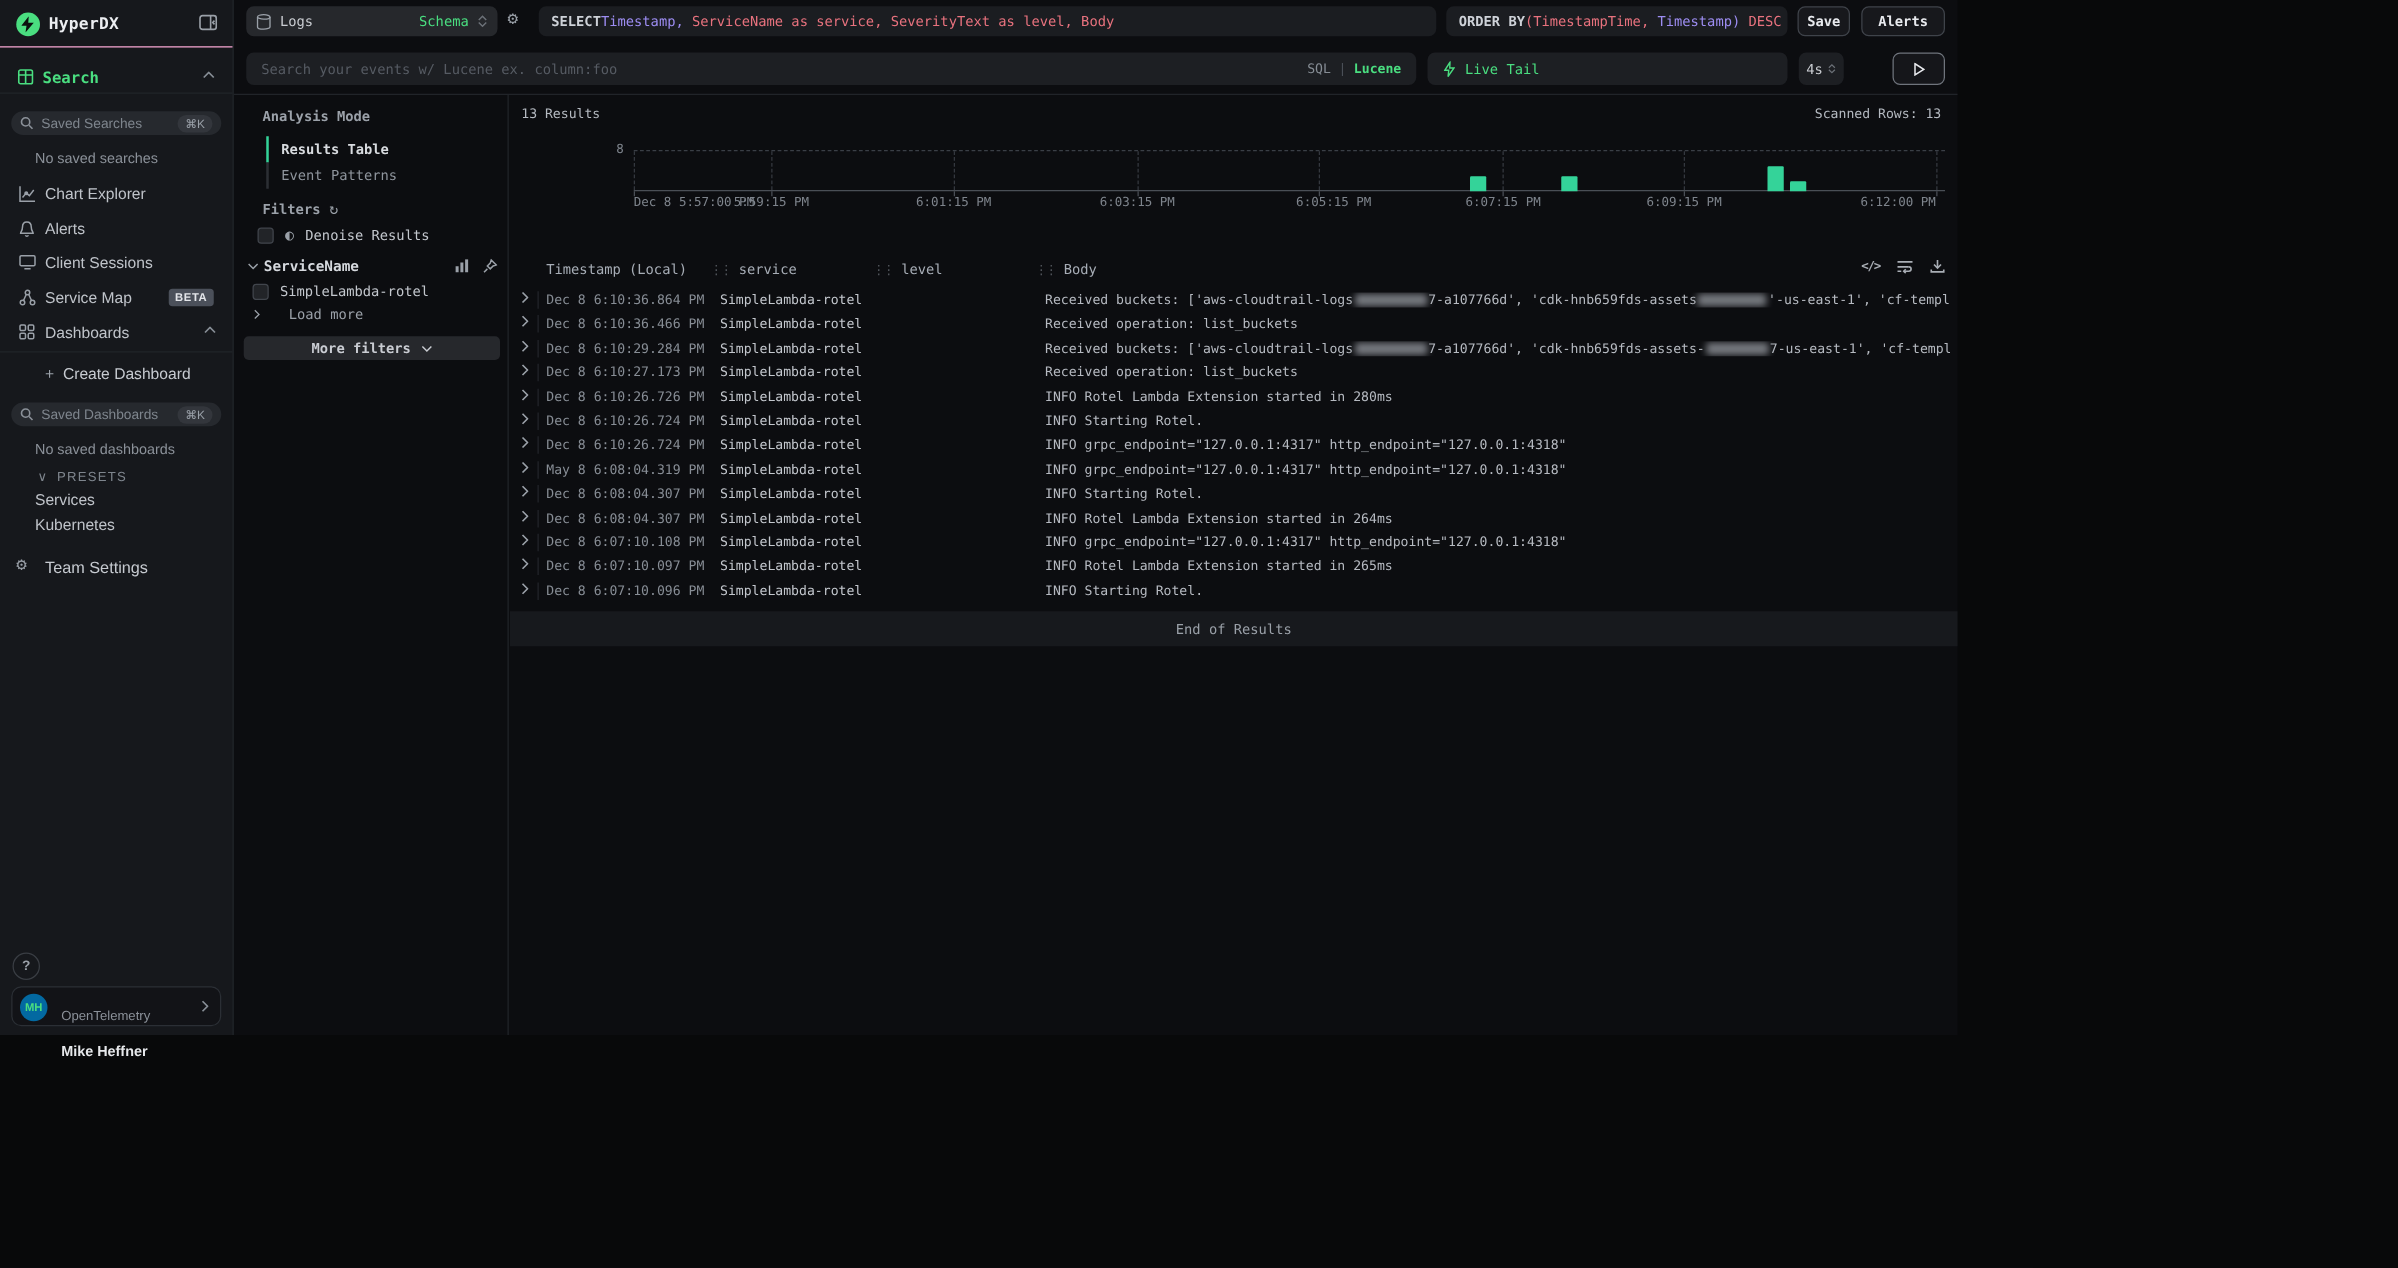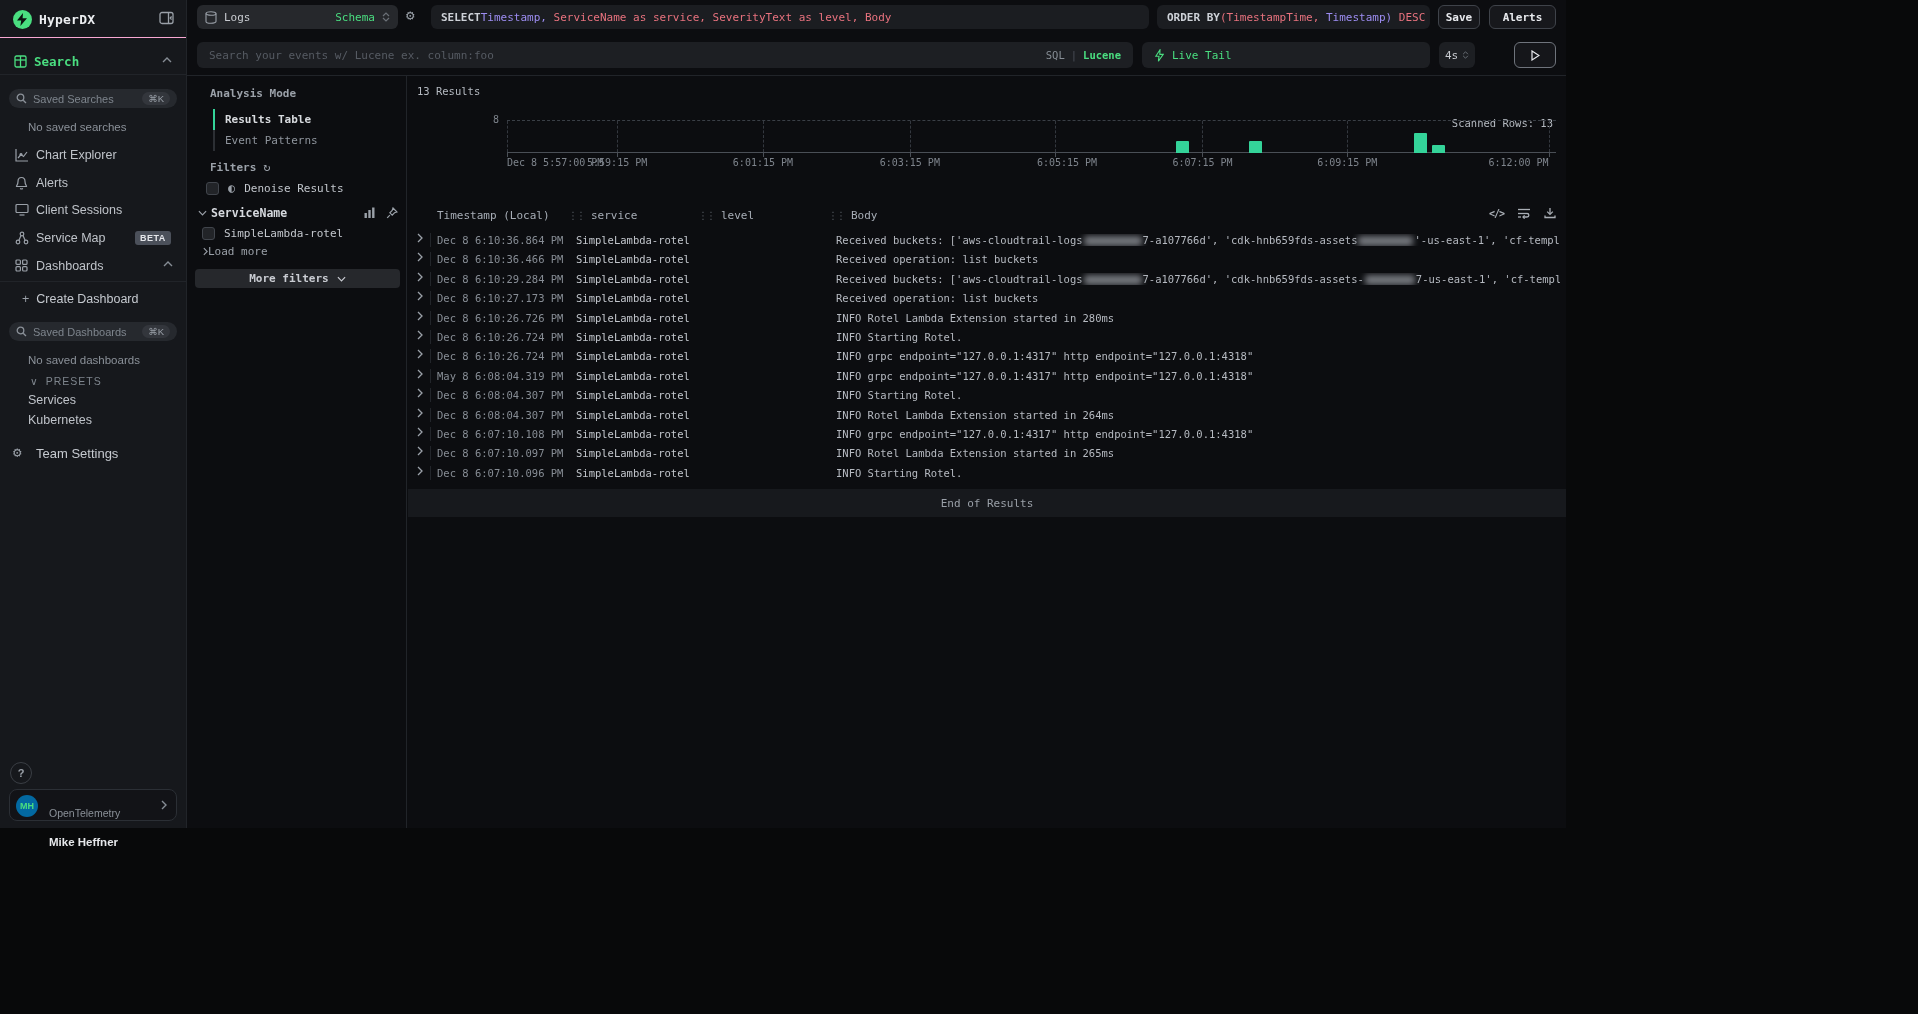--- a/index.html
+++ b/index.html
@@ -35,21 +35,21 @@
   .pill .ph{ font:11px var(--sans); color:#7e858d; flex:1; }
   .pill .mag{ color:#8b9199; display:flex; }
   .kbd{ background:#33363c; border-radius:8px; font:9.5px var(--sans); color:#9aa0a8; padding:1px 6px; }
   .sb-empty{ position:absolute; left:28px; font:11.5px var(--sans); color:#8b9199; }
   .nav-item{ position:absolute; left:0; width:187px; height:28px; }
   .nav-item .ic{ position:absolute; left:15px; top:7px; color:#9aa0a8; display:flex; }
   .nav-item .lbl{ position:absolute; left:36px; top:7px; font:12.5px var(--sans); color:#bfc3c9; }
   .badge{ position:absolute; left:135px; top:7px; background:#4b505a; color:#e4e6ea; font:bold 9px var(--sans); border-radius:3px; padding:2px 5px; letter-spacing:.5px;}
   .nav-item .chev{ position:absolute; right:14px; top:9px; color:#868d95; }
   .sb-divider2{ position:absolute; left:0; top:281px; width:100%; border-top:1px solid var(--border); }
-  .create-dash{ position:absolute; left:22px; top:292px; font:12.5px var(--sans); color:#c6cad0; }
+  .create-dash{ position:absolute; left:36px; top:292px; font:12.5px var(--sans); color:#c6cad0; }
   .create-dash .plus{ color:#9aa0a8; margin-right:7px; }
   .presets-hd{ position:absolute; left:30px; top:375px; font:10.5px var(--sans); color:#7e858d; letter-spacing:1px; }
   .presets-hd .chev{ margin-right:7px; color:#7e858d; }
   .preset-item{ position:absolute; left:28px; font:12.5px var(--sans); color:#bfc3c9; }
   .team-settings{ position:absolute; left:0; top:440px; width:187px; height:26px; }
   .team-settings .ic{ position:absolute; left:13px; top:4px; color:#9aa0a8; font-size:14px; }
   .team-settings .lbl{ position:absolute; left:36px; top:6px; font:13px var(--sans); color:#c6cad0; }
   .help-btn{ position:absolute; left:10px; top:762px; width:22px; height:22px; border:1px solid #3a3e44; border-radius:50%; color:#9aa0a8; font:bold 11px var(--sans); display:flex; align-items:center; justify-content:center; }
   .user-card{ position:absolute; left:9px; top:789px; width:168px; height:32px; border:1px solid #2b2f35; border-radius:8px; background:#121317; }
   .avatar{ position:absolute; left:6px; top:5px; width:22px; height:22px; border-radius:50%; background:#0369a1; color:var(--green); font:bold 9px var(--sans); display:flex; align-items:center; justify-content:center; }
@@ -87,27 +87,27 @@
   .f-opt.active{ border-left-color:var(--bar); color:#d8dbdf;font-weight:bold; }
   .f-refresh{ color:#9ba1a9; font-size:12px; margin-left:7px; font-weight:normal;}
   .checkbox{ width:13px; height:13px; background:#222428; border:1px solid #41454c; border-radius:3px; display:inline-block; }
   .denoise-row{ position:absolute; left:19px; top:105px; display:flex; align-items:center; gap:9px; font:11px var(--mono); color:#c3c7cd; }
   .denoise-ic{ color:#9aa0a8; font-size:12px; }
   .facet-hd{ position:absolute; left:11px; top:130px; width:200px; display:flex; align-items:center; }
   .facet-hd .chev{ color:#9aa0a8; margin-right:4px; }
   .facet-hd .nm{ font:bold 11.5px var(--mono); color:#d6d9de; }
   .facet-hd .fic{ margin-left:auto; color:#9aa0a8; display:flex; gap:10px; }
   .facet-val{ position:absolute; left:15px; top:151px; display:flex; align-items:center; gap:9px; font:11px var(--mono); color:#c3c7cd; }
-  .load-more{ position:absolute; left:16px; top:169px; display:flex; align-items:center; gap:0; font:11px var(--mono); color:#9aa0a8; }
+  .load-more{ position:absolute; left:16px; top:169px; display:flex; align-items:center; gap:23px; font:11px var(--mono); color:#9aa0a8; }
   .more-filters{ position:absolute; left:8px; top:193px; width:205px; height:19px; background:var(--box2); border-radius:4px; display:flex; align-items:center; justify-content:center; gap:8px; font:bold 11px var(--mono); color:#c9ccd2; }
 
   
   .results{ position:absolute; left:221px; top:76px; width:1158px; height:752px; }
   .res-count{ position:absolute; left:9px; top:9px; font:10.5px var(--mono); color:#b5bac1; }
-  .res-scanned{ position:absolute; right:13px; top:9px; font:10.5px var(--mono); color:#b5bac1;margin-top:32px; }
+  .res-scanned{ position:absolute; right:13px; top:9px; font:10.5px var(--mono); color:#b5bac1; }
   .chart-plot{ position:absolute; left:99px; top:0; width:1049px; height:77px; }
   .gridline{ position:absolute; left:0; top:44px; width:100%; border-top:1px dashed #3a3f46; }
   .baseline{ position:absolute; left:0; top:76px; width:100%; border-top:1px solid #4a4f56; }
   .ylabel{ position:absolute; left:-8px; top:38px; transform:translateX(-100%); font:10px var(--mono); color:#7e848c; }
   .vgrid{ position:absolute; top:45px; height:31px; border-left:1px dashed #34383f; }
   .tickmark{ position:absolute; top:77px; height:4px; border-left:1px solid #4a4f56; }
   .xlab{ position:absolute; top:81px; font:10px var(--mono); color:#7e848c; white-space:nowrap; }
   .cbar{ position:absolute; width:13px; background:var(--bar); border-radius:1px 1px 0 0; }
   .tbl-icons{ position:absolute; right:10px; top:131px; display:flex; gap:13px; color:#a9aeb5; align-items:center; }
   .code-ic{ font:bold 10px var(--mono); letter-spacing:-1px; }

